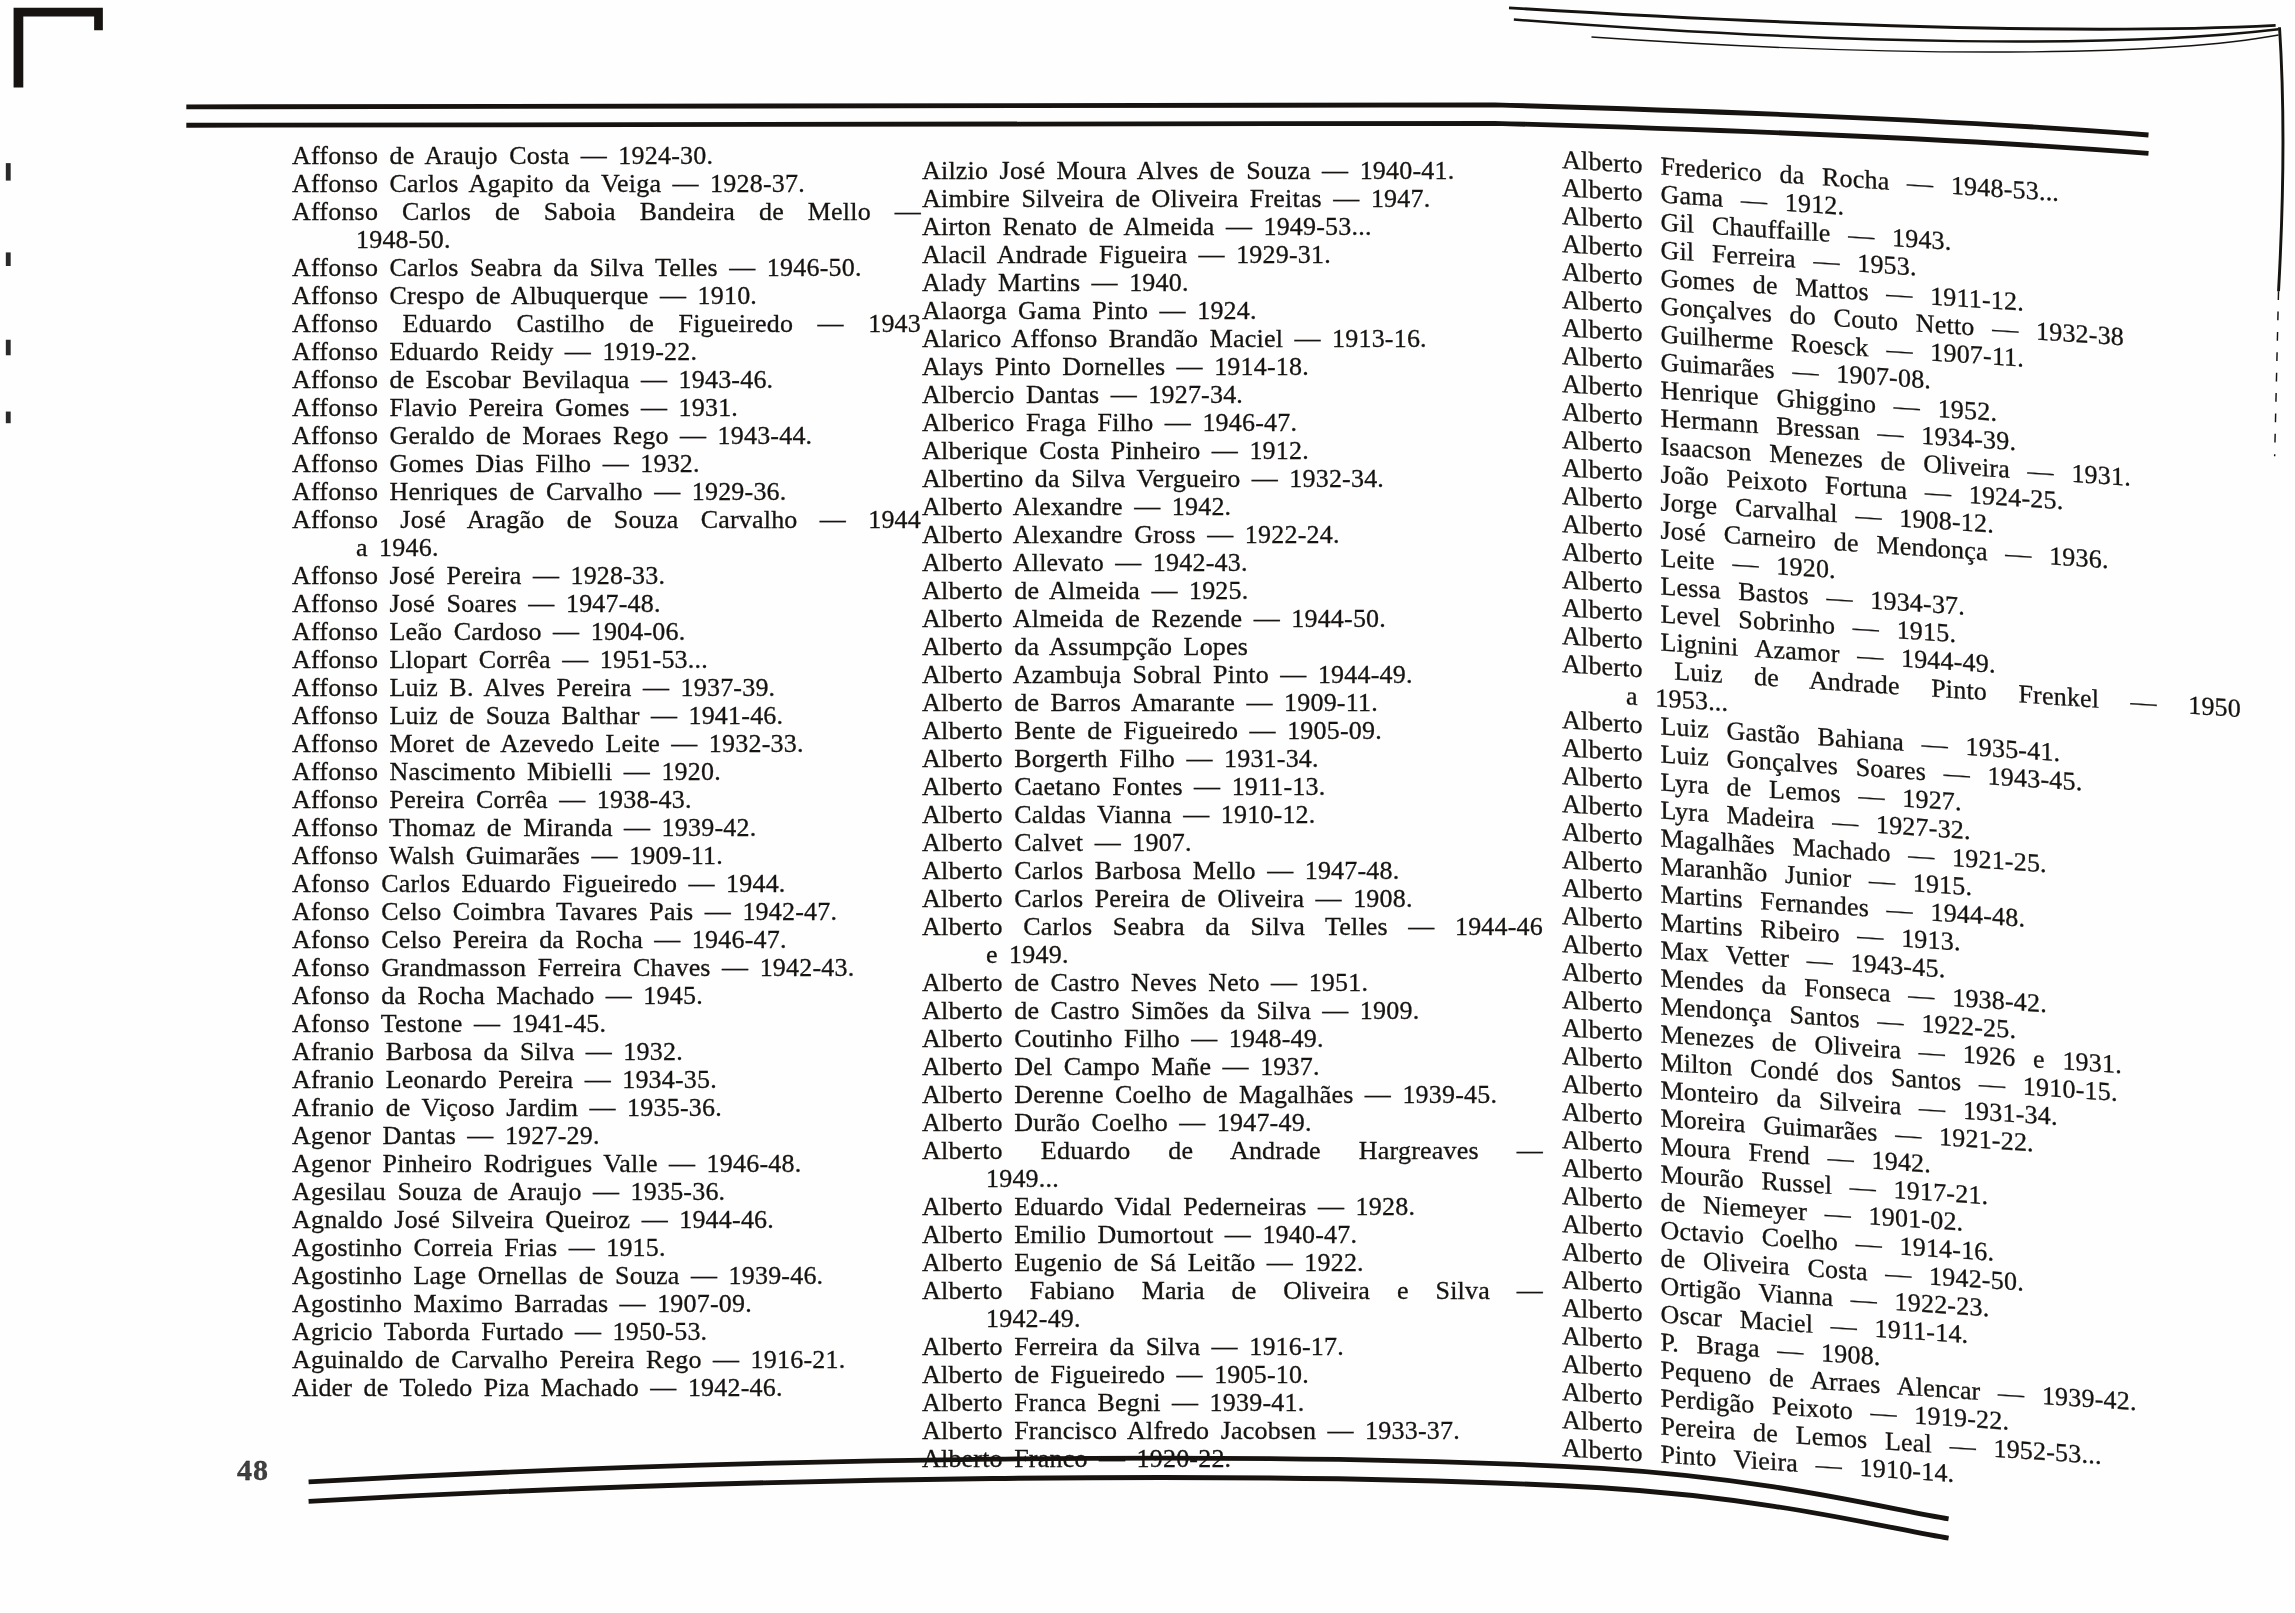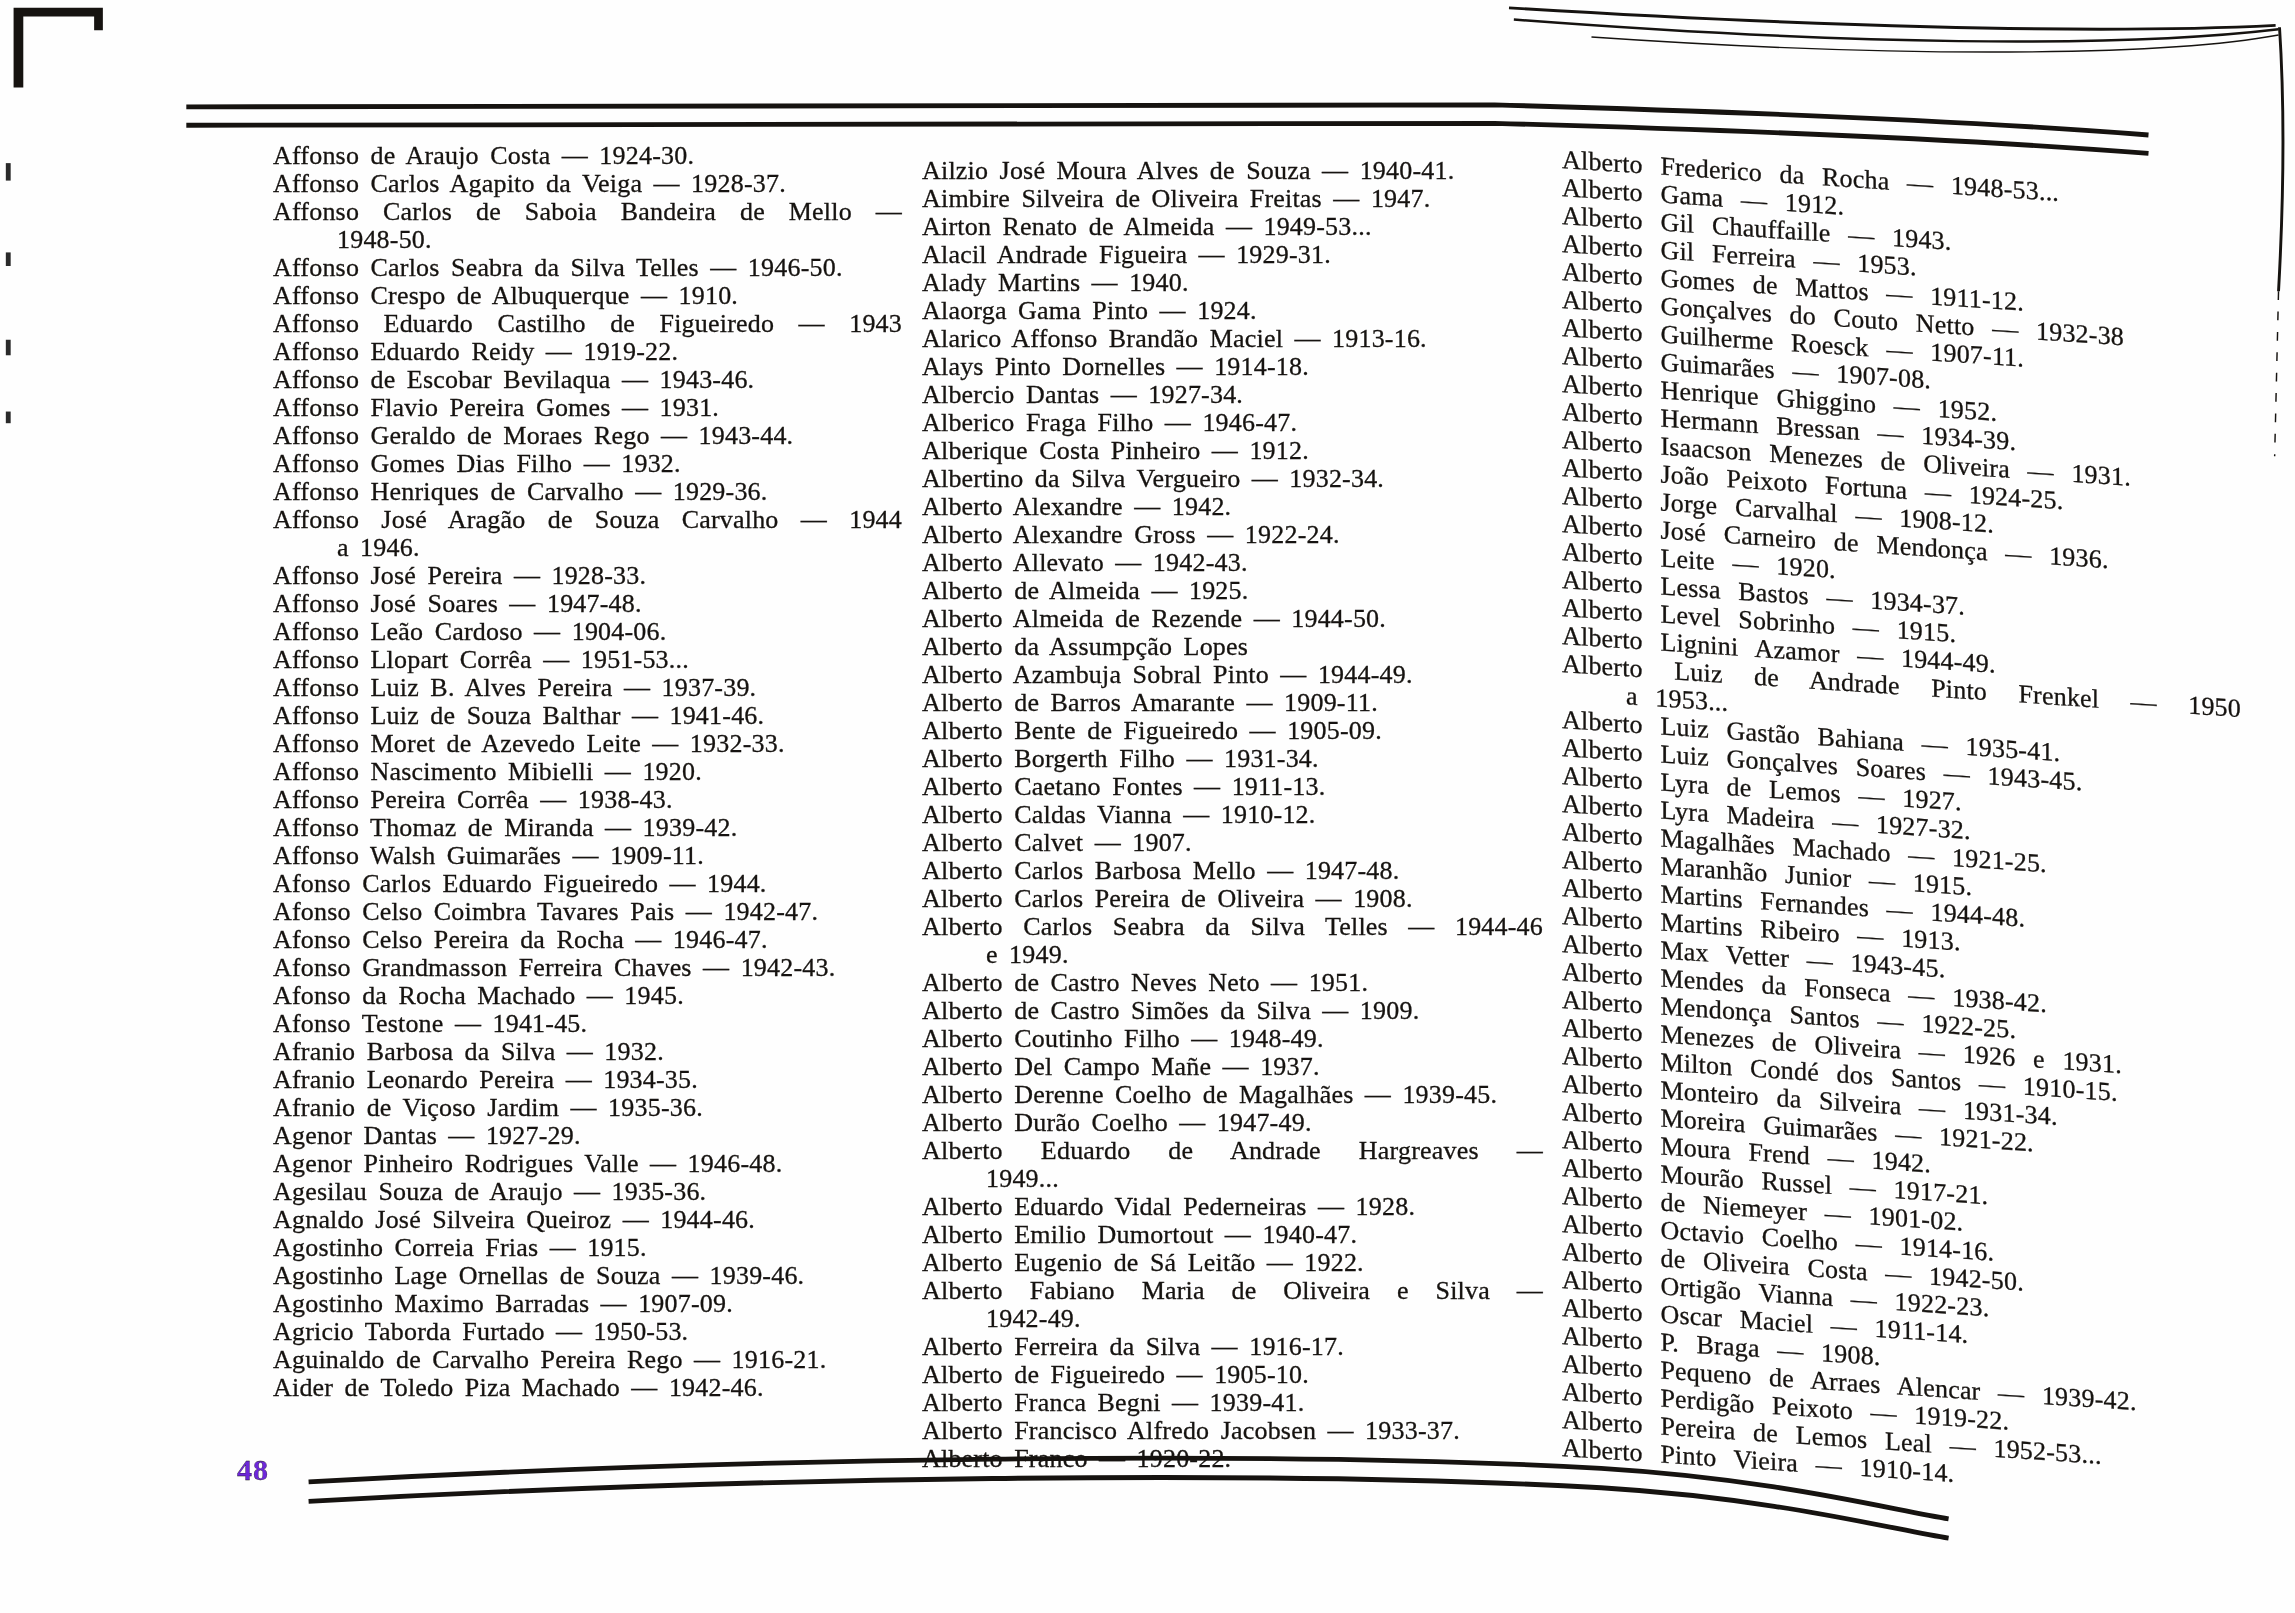--- a/index.html
+++ b/index.html
@@ -12,35 +12,35 @@
   .artifacts{position:absolute;left:0;top:0;width:2296px;height:1614px;pointer-events:none;}
   .col{
     position:absolute;
     color:#161310;
     font-size:26px;
     line-height:28px;
     letter-spacing:0.2px;
     word-spacing:.18em;
     -webkit-text-stroke:0.3px #161310;
   }
-  .col-left{left:273px;top:142px;width:629px;}
+  .col-left{left:292px;top:142px;width:629px;}
   .col-mid{left:922px;top:142px;width:621px;margin-top:15px;}
   .col-right{
     left:1562px;top:146px;width:679px;
     transform:skewY(3.8deg);
     transform-origin:0 0;
     word-spacing:.42em;
   }
   .entry{margin:0;}
   .line{white-space:normal;}
   .line.cont{padding-left:64px;}
   .line.jfull{text-align:justify;text-align-last:justify;}
   .page-number{
     position:absolute;left:237px;top:1453px;
-    font-size:30px;font-weight:bold;color:#6d28d9;
+    font-size:30px;font-weight:bold;color:#404040;
     letter-spacing:1px;
     -webkit-text-stroke:0.3px #161310;
   }
 </style>
 </head>
 <body>
 
 <div class="page">
 
   <svg class="artifacts" viewBox="0 0 2366 1663" xmlns="http://www.w3.org/2000/svg">

